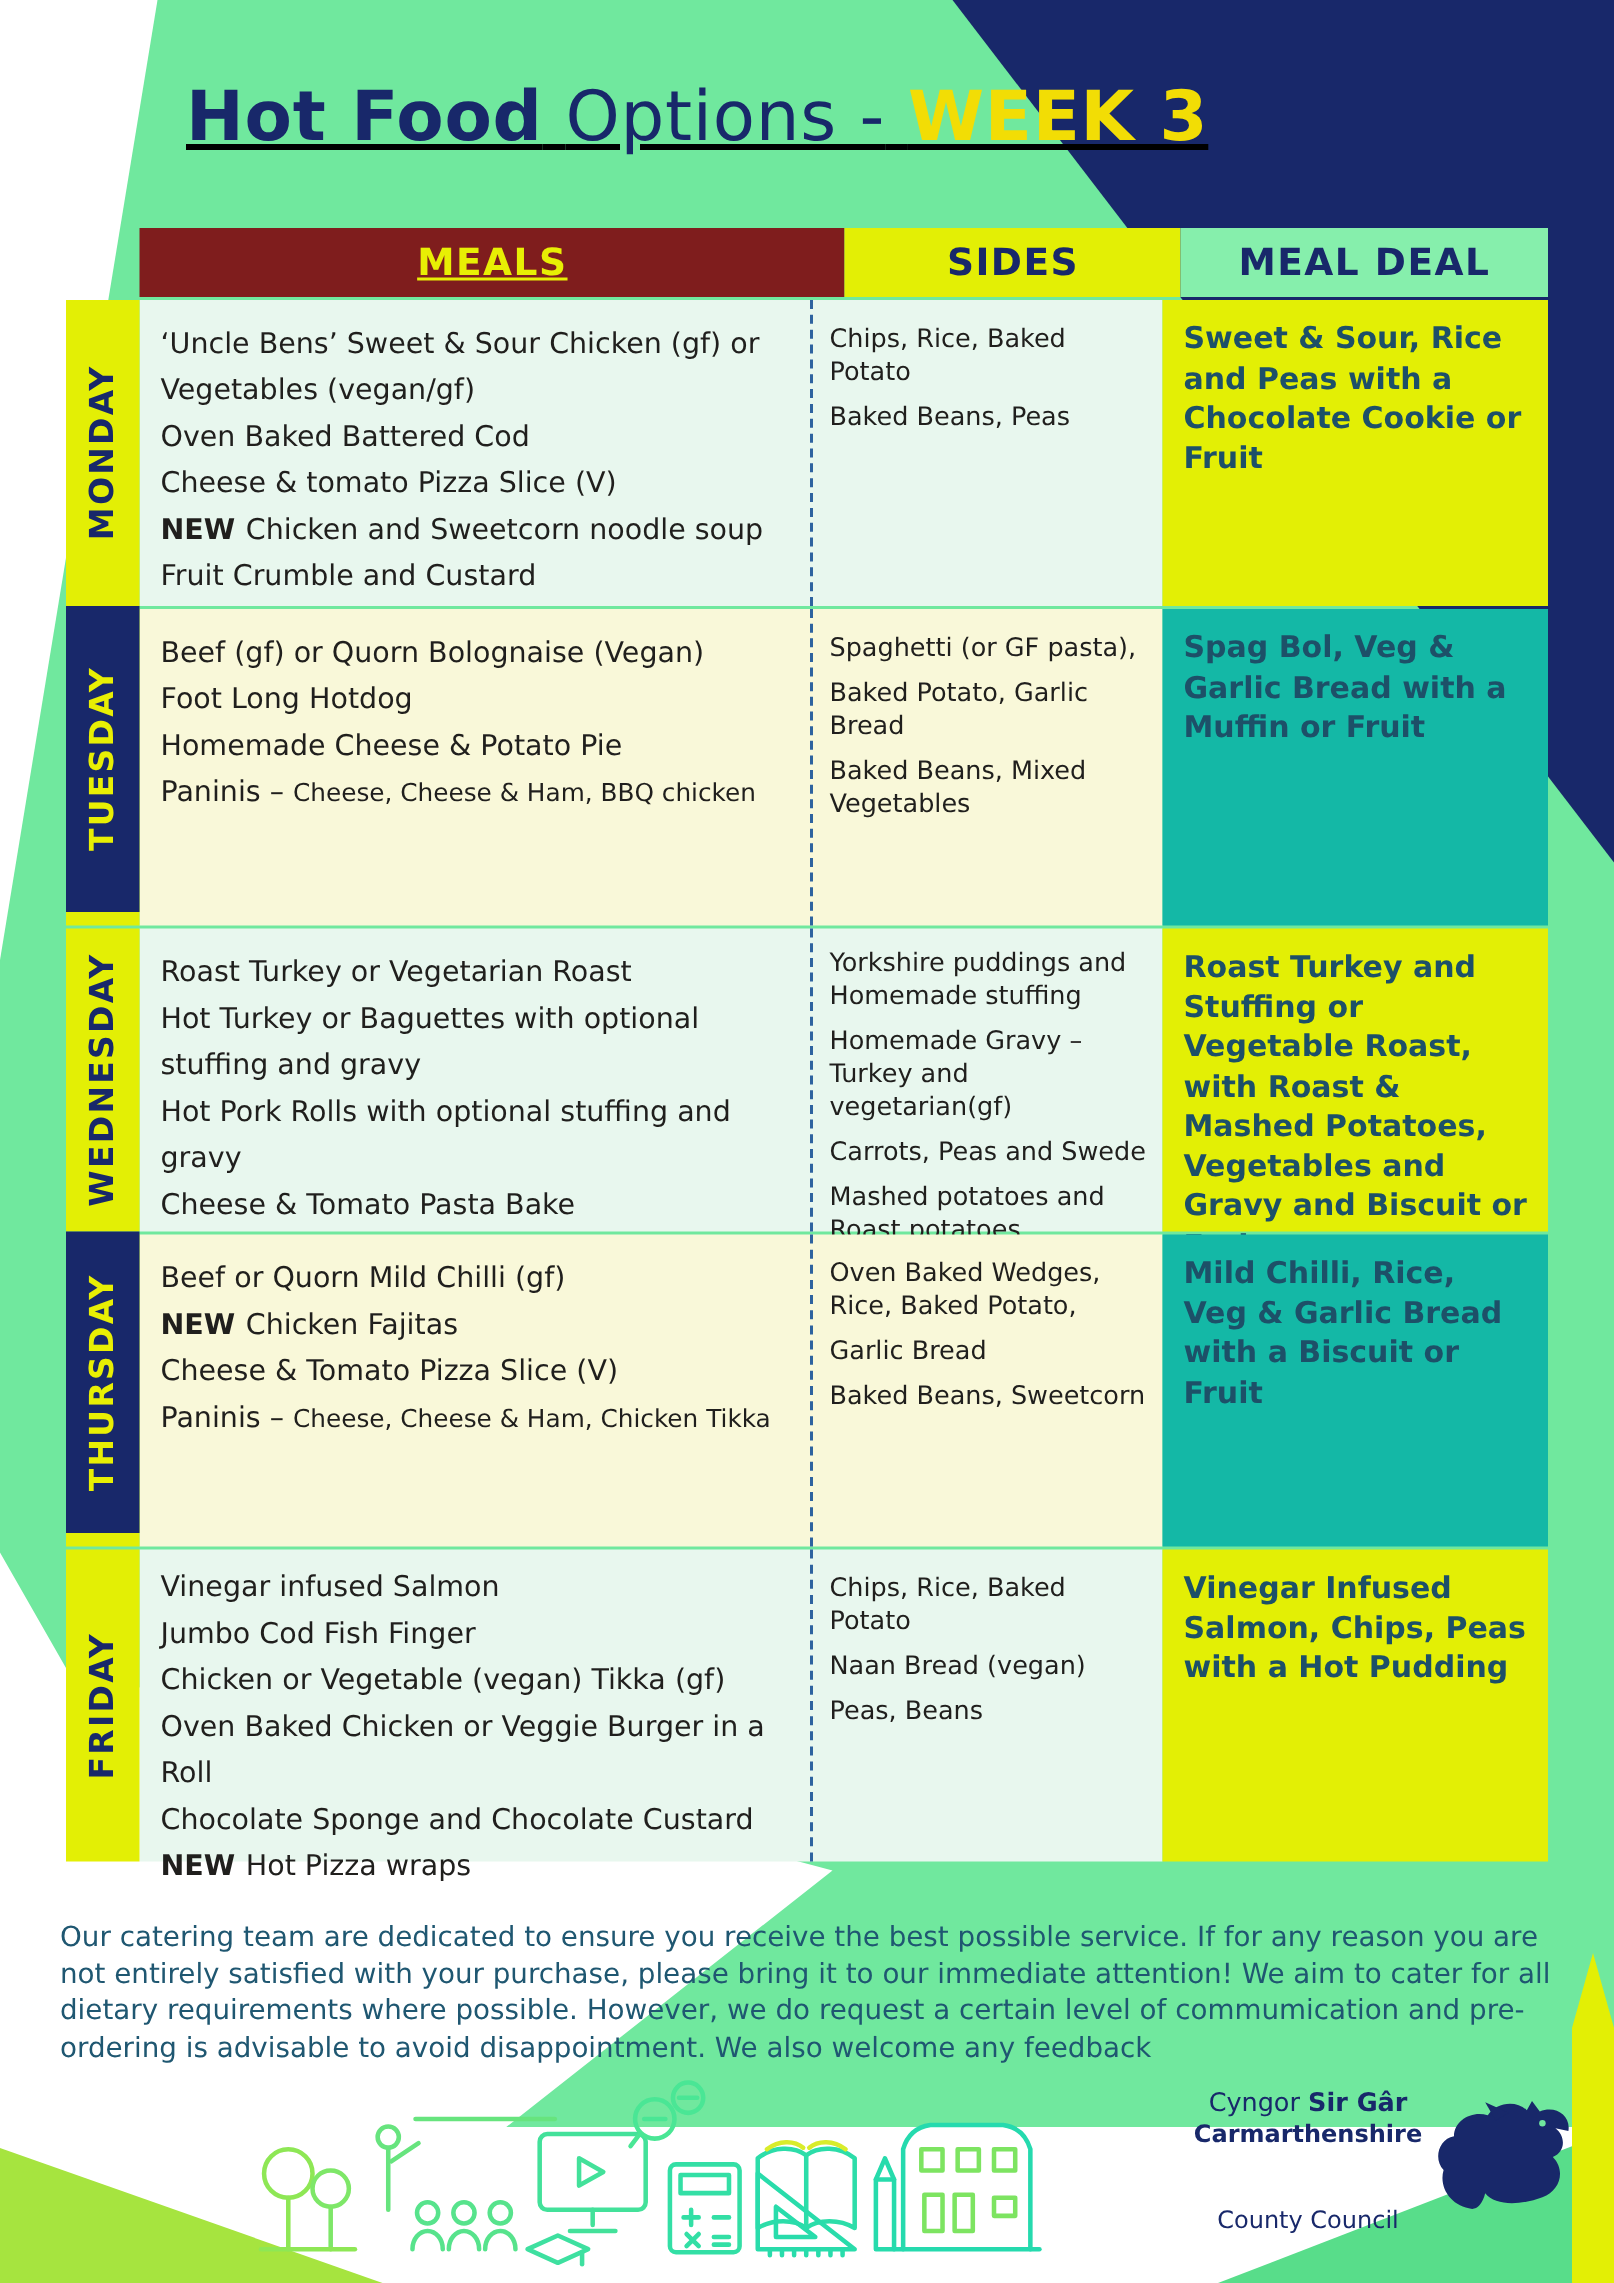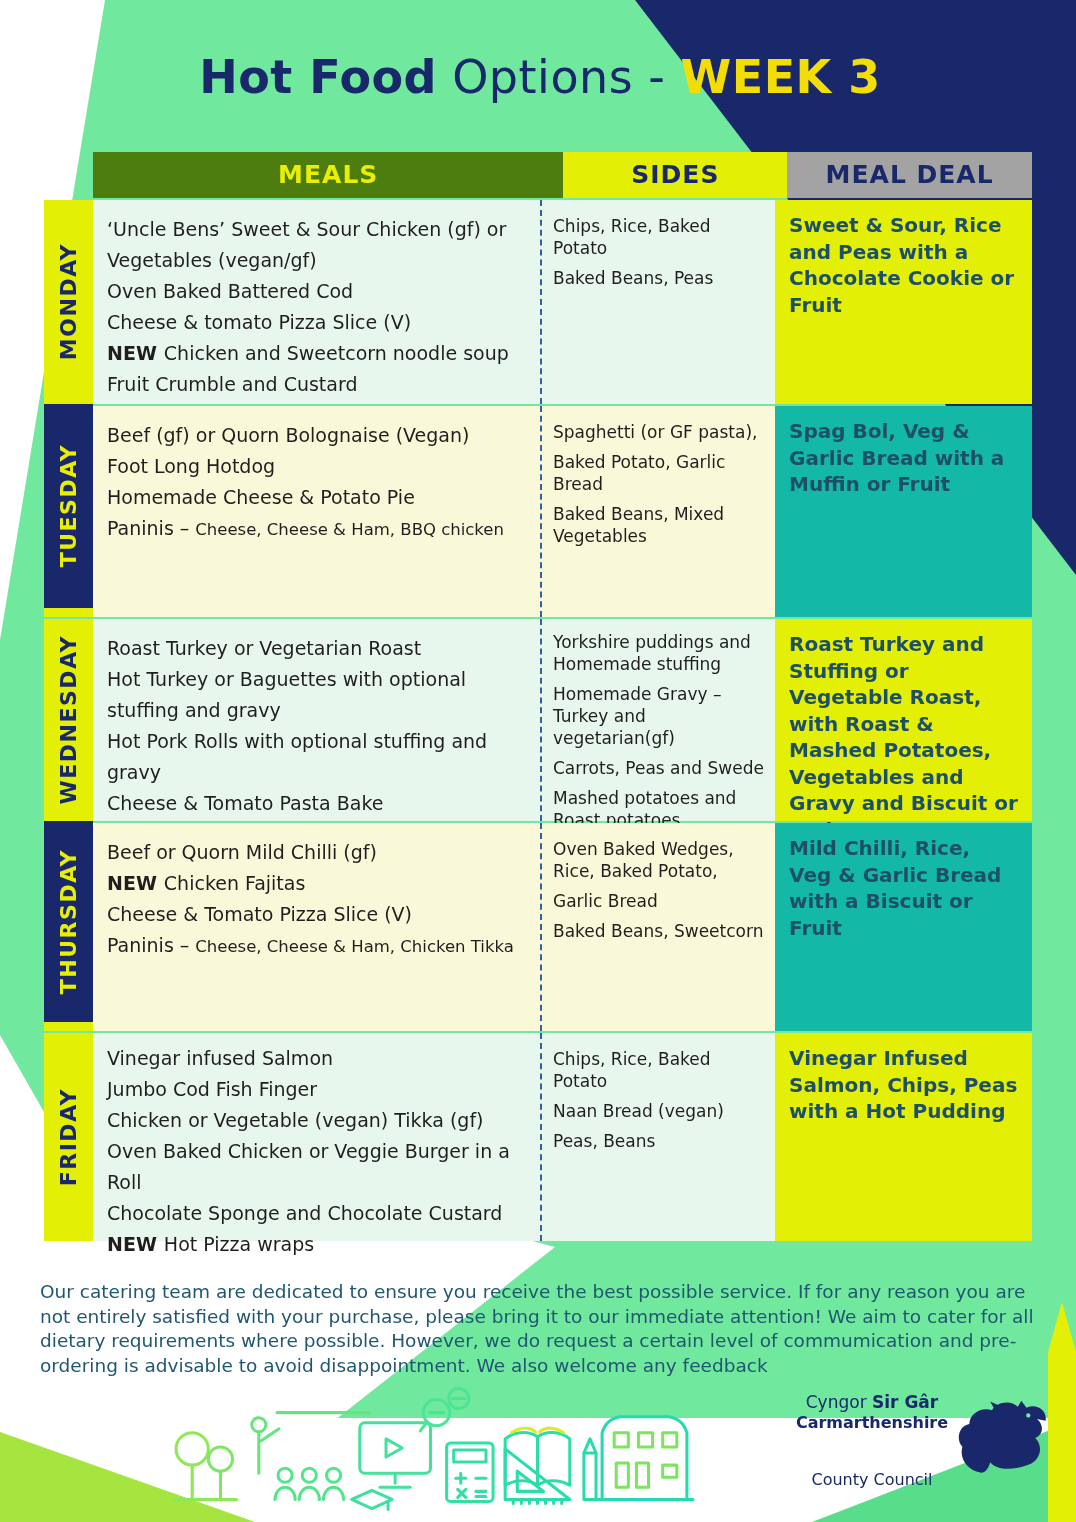--- a/index.html
+++ b/index.html
@@ -1,34 +1,34 @@
 <!DOCTYPE html>
 <html><head>
 <meta charset="utf-8">
 <style>
   html,body{margin:0;padding:0;}
   body{font-family:"DejaVu Sans","Liberation Sans",sans-serif;}
   .page{position:relative;width:1076px;height:1522px;background:#ffffff;overflow:hidden;}
   .bg{position:absolute;left:0;top:0;width:1076px;height:1522px;}
 
   
-  .title{position:absolute;top:50px;left:108px;width:864px;text-align:center;
-         font-size:46px;letter-spacing:.5px;white-space:nowrap;}
+  .title{position:absolute;top:50px;left:124px;width:864px;text-align:left;
+         font-size:46px;letter-spacing:.5px;white-space:nowrap;text-decoration:underline;}
   .t1{font-weight:bold;color:#18286a;}
   .t2{font-weight:500;color:#18286a;}
   .t3{font-weight:bold;color:#f2dd05;}
 
   
   .table{position:absolute;left:44px;top:152px;width:988px;}
   .header-row{margin-left:49px;display:flex;height:46px;}
   .hcell{box-sizing:border-box;text-align:center;line-height:46px;font-weight:bold;
          font-size:25px;letter-spacing:1px;}
-  .h-meals{width:494px;background:#4d7c0f;color:#e8ef04;}
+  .h-meals{width:494px;background:#7f1d1d;color:#e8ef04;text-decoration:underline;}
   .h-sides{width:235px;background:#e3ef05;color:#18286a;}
-  .h-deal {width:257px;background:#a3a3a3;color:#18286a;}
+  .h-deal {width:257px;background:#86efac;color:#18286a;}
 
   .day-row{display:flex;margin-top:2px;}
   .h-mon{height:204px}.h-tue{height:211px}.h-wed{height:202px}.h-thu{height:208px}.h-fri{height:208px}
 
   .day-strip{width:49px;position:relative;background:#e3ef05;flex:none;}
   .day-strip .block{position:absolute;left:0;right:0;top:0;bottom:0;
                     display:flex;align-items:center;justify-content:center;}
   .day-strip.navy .block{top:-2px;bottom:9px;background:#18286a;}
   .day-label{writing-mode:vertical-rl;transform:rotate(180deg);
              font-weight:bold;font-size:22px;letter-spacing:1.5px;}

